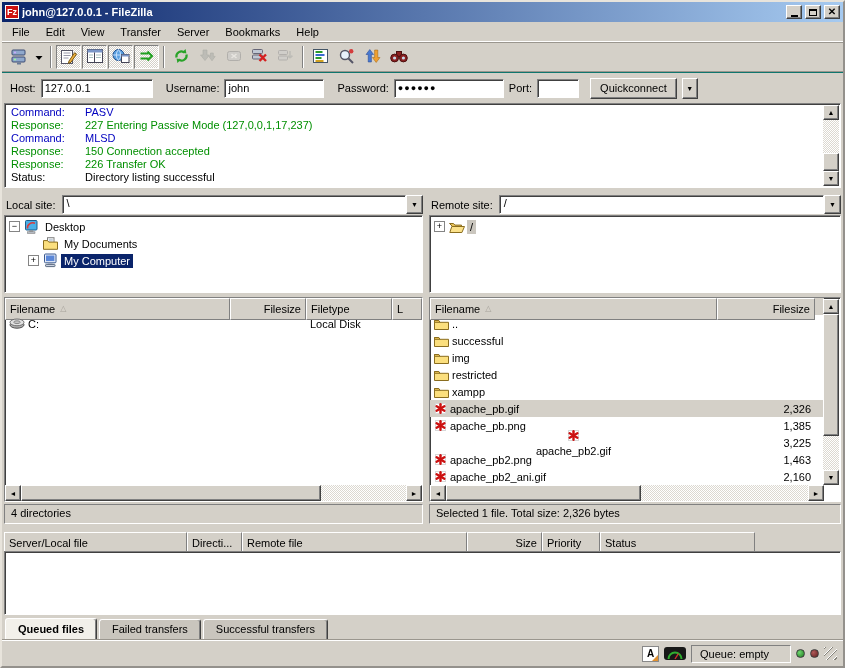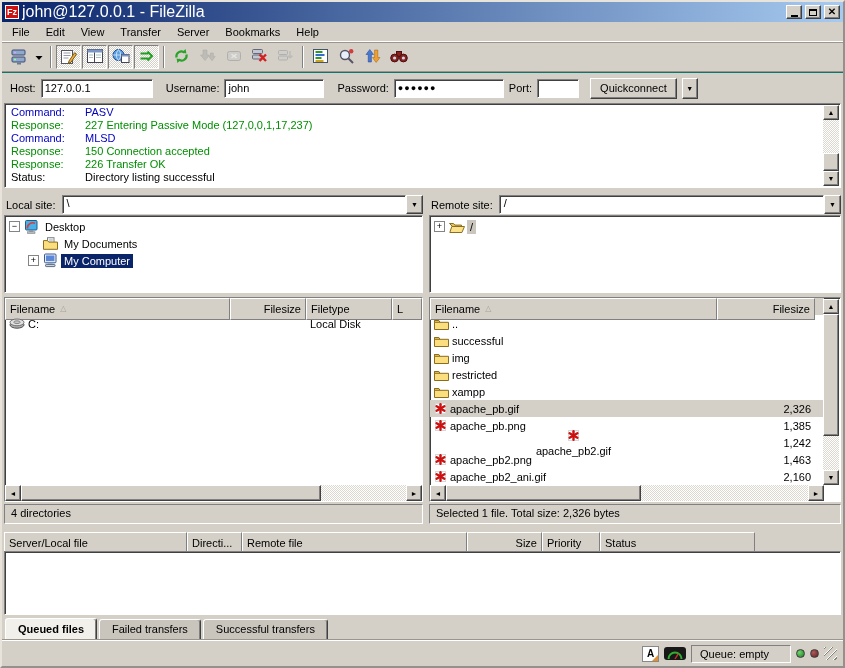--- a/index.html
+++ b/index.html
@@ -6,21 +6,21 @@
   html,body { background:#808080; }
   body { font-family:"Liberation Sans", sans-serif; font-size:11px; color:#000; }
   .window { width:845px; height:668px; background:#d4d0c8; border:2px outset #e8e4dc; position:relative; overflow:hidden; display:flex; flex-direction:column; }
   .sunken-lite { border:1px solid; border-color:#808080 #fff #fff #808080; }
   .raised { border:1px solid; border-color:#fff #404040 #404040 #fff; box-shadow:inset -1px -1px 0 #808080, inset 1px 1px 0 #d4d0c8; background:#d4d0c8; }
   .checker { background-image:conic-gradient(#fff 25%, #dcd8d0 0 50%, #fff 0 75%, #dcd8d0 0); background-size:2px 2px; }
 
   
   .titlebar { height:20px; flex:0 0 20px; background:linear-gradient(to right,#0a246a,#a6caf0); display:flex; align-items:center; padding:0 3px; gap:3px; }
   .logo { width:14px; height:14px; background:#cc1111; color:#fff; font-weight:bold; font-size:9px; display:flex; align-items:center; justify-content:center; border:1px solid #fff; }
-  .title-text { color:#fff; font-weight:normal; font-size:16px; flex:1; white-space:nowrap; overflow:hidden; }
+  .title-text { color:#fff; font-weight:bold; font-size:11px; flex:1; white-space:nowrap; overflow:hidden; }
   .winbtn { width:16px; height:14px; display:flex; align-items:center; justify-content:center; font-size:9px; font-weight:bold; }
   .glyph-min { width:7px; height:2px; background:#000; margin-top:7px; }
   .glyph-max { width:8px; height:7px; border:1px solid #000; border-top-width:2px; }
   .glyph-close { font-size:10px; line-height:10px; }
 
   
   .menubar { height:20px; flex:0 0 20px; display:flex; align-items:center; padding-left:2px; border-bottom:1px solid #fff; box-shadow:0 1px 0 #9a968e; }
   .menu-item { padding:3px 8px; }
 
   
@@ -555,21 +555,21 @@
                     <g stroke="#cc1111" stroke-width="2.4" stroke-linecap="round">
                       <path d="M6.5 2.2v8.6"></path>
                       <path d="M2.6 4.3l7.8 4.4"></path>
                       <path d="M10.4 4.3L2.6 8.7"></path>
                     </g>
                   </svg>
                 </span>
                 <span>apache_pb2.gif</span>
               </div>
               <div class="cell right" style="width: 98px;">
-                <span>1,242</span>
+                <span>3,225</span>
               </div>
               <div class="cell" style="flex: 1 1 0%;"></div>
             </div>
             <div class="list-row">
               <div class="cell" style="width: 287px;">
                 <span style="display: flex;">
                   <svg width="13" height="13" viewBox="0 0 13 13">
                     <rect x="1.5" y="1.5" width="10" height="10" fill="#fff" stroke="#d8d8d8"></rect>
                     <g stroke="#cc1111" stroke-width="2.4" stroke-linecap="round">
                       <path d="M6.5 2.2v8.6"></path>

